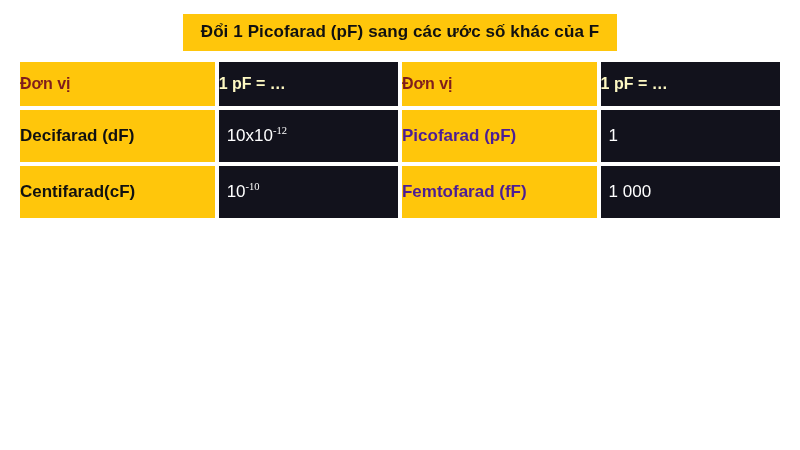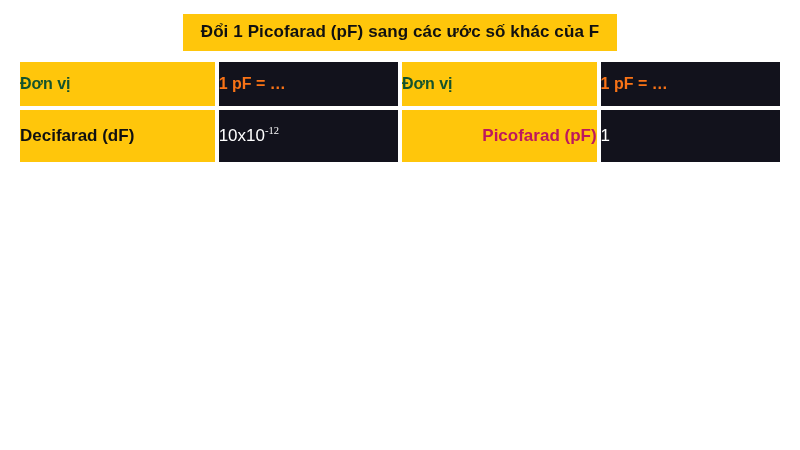--- a/index.html
+++ b/index.html
@@ -55,32 +55,32 @@
     border: 2px solid #ffffff;
     line-height: 1.15;
   }
   .head .cell {
     height: 48px;
     font-weight: bold;
     font-size: 16px;
   }
   .bg-yellow { background: #ffc60b; color: #111111; }
   .bg-dark   { background: #12121c; color: #ffffff; }
-  .head .bg-yellow { color: #14532d; }
-  .head .bg-dark { color: #f97316; }
+  .head .bg-yellow { color: #7f1d1d; }
+  .head .bg-dark { color: #fef9c3; }
   .col-unit  { width: 26%; font-weight: bold; }
   .col-val   { width: 24%; }
-  .grayish { color: #be185d; text-align: right; }
+  .grayish { color: #4c1d95; }
   sup {
     font-size: 0.62em;
     vertical-align: super;
     line-height: 0;
     font-family: Liberation Serif, serif;
   }
-  .unit-txt { display: inline; }
+  .unit-txt { display: inline; padding-left: 8px; }
 </style>
 </head>
 <body>
 
 <div class="page">
 
   <div class="title-wrap">
     <div class="title">Đổi 1 Picofarad (pF) sang các ước số khác của F</div>
   </div>
 
@@ -93,19 +93,25 @@
         <td class="cell bg-dark col-val">1 pF = …</td>
       </tr>
 
       <tr>
         <td class="cell bg-yellow col-unit">Decifarad (dF)</td>
         <td class="cell bg-dark col-val"><span class="unit-txt">10x10</span><sup>-12</sup></td>
         <td class="cell bg-yellow col-unit grayish">Picofarad (pF)</td>
         <td class="cell bg-dark col-val"><span class="unit-txt">1</span><sup></sup></td>
       </tr>
 
+      <tr>
+        <td class="cell bg-yellow col-unit">Centifarad(cF)</td>
+        <td class="cell bg-dark col-val"><span class="unit-txt">10</span><sup>-10</sup></td>
+        <td class="cell bg-yellow col-unit grayish">Femtofarad (fF)</td>
+        <td class="cell bg-dark col-val"><span class="unit-txt">1 000</span><sup></sup></td>
+      </tr>
 
 
 
     </tbody>
   </table>
 
 </div>
 
 </body></html>

